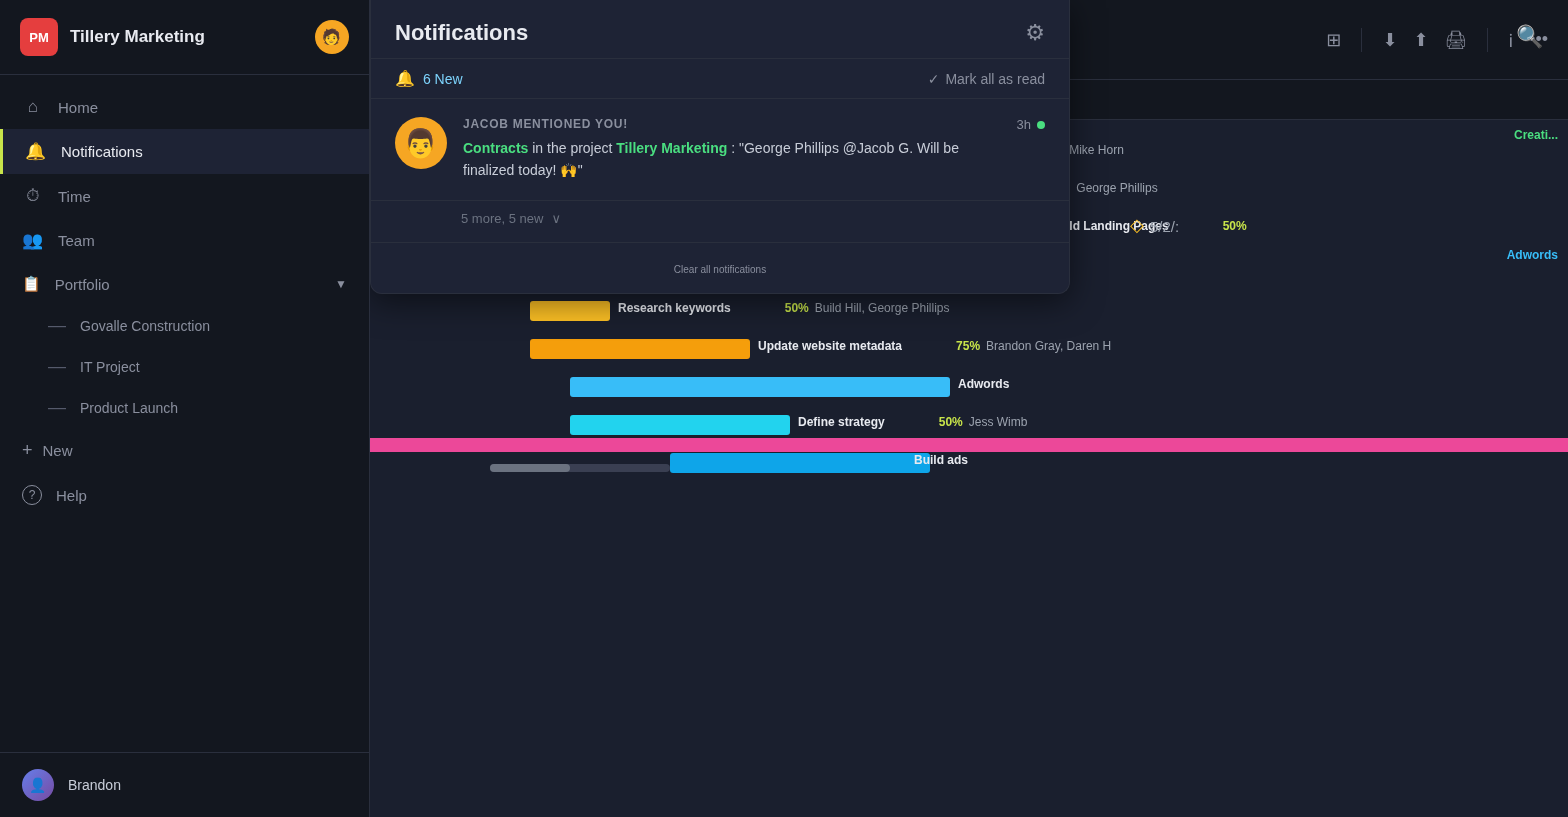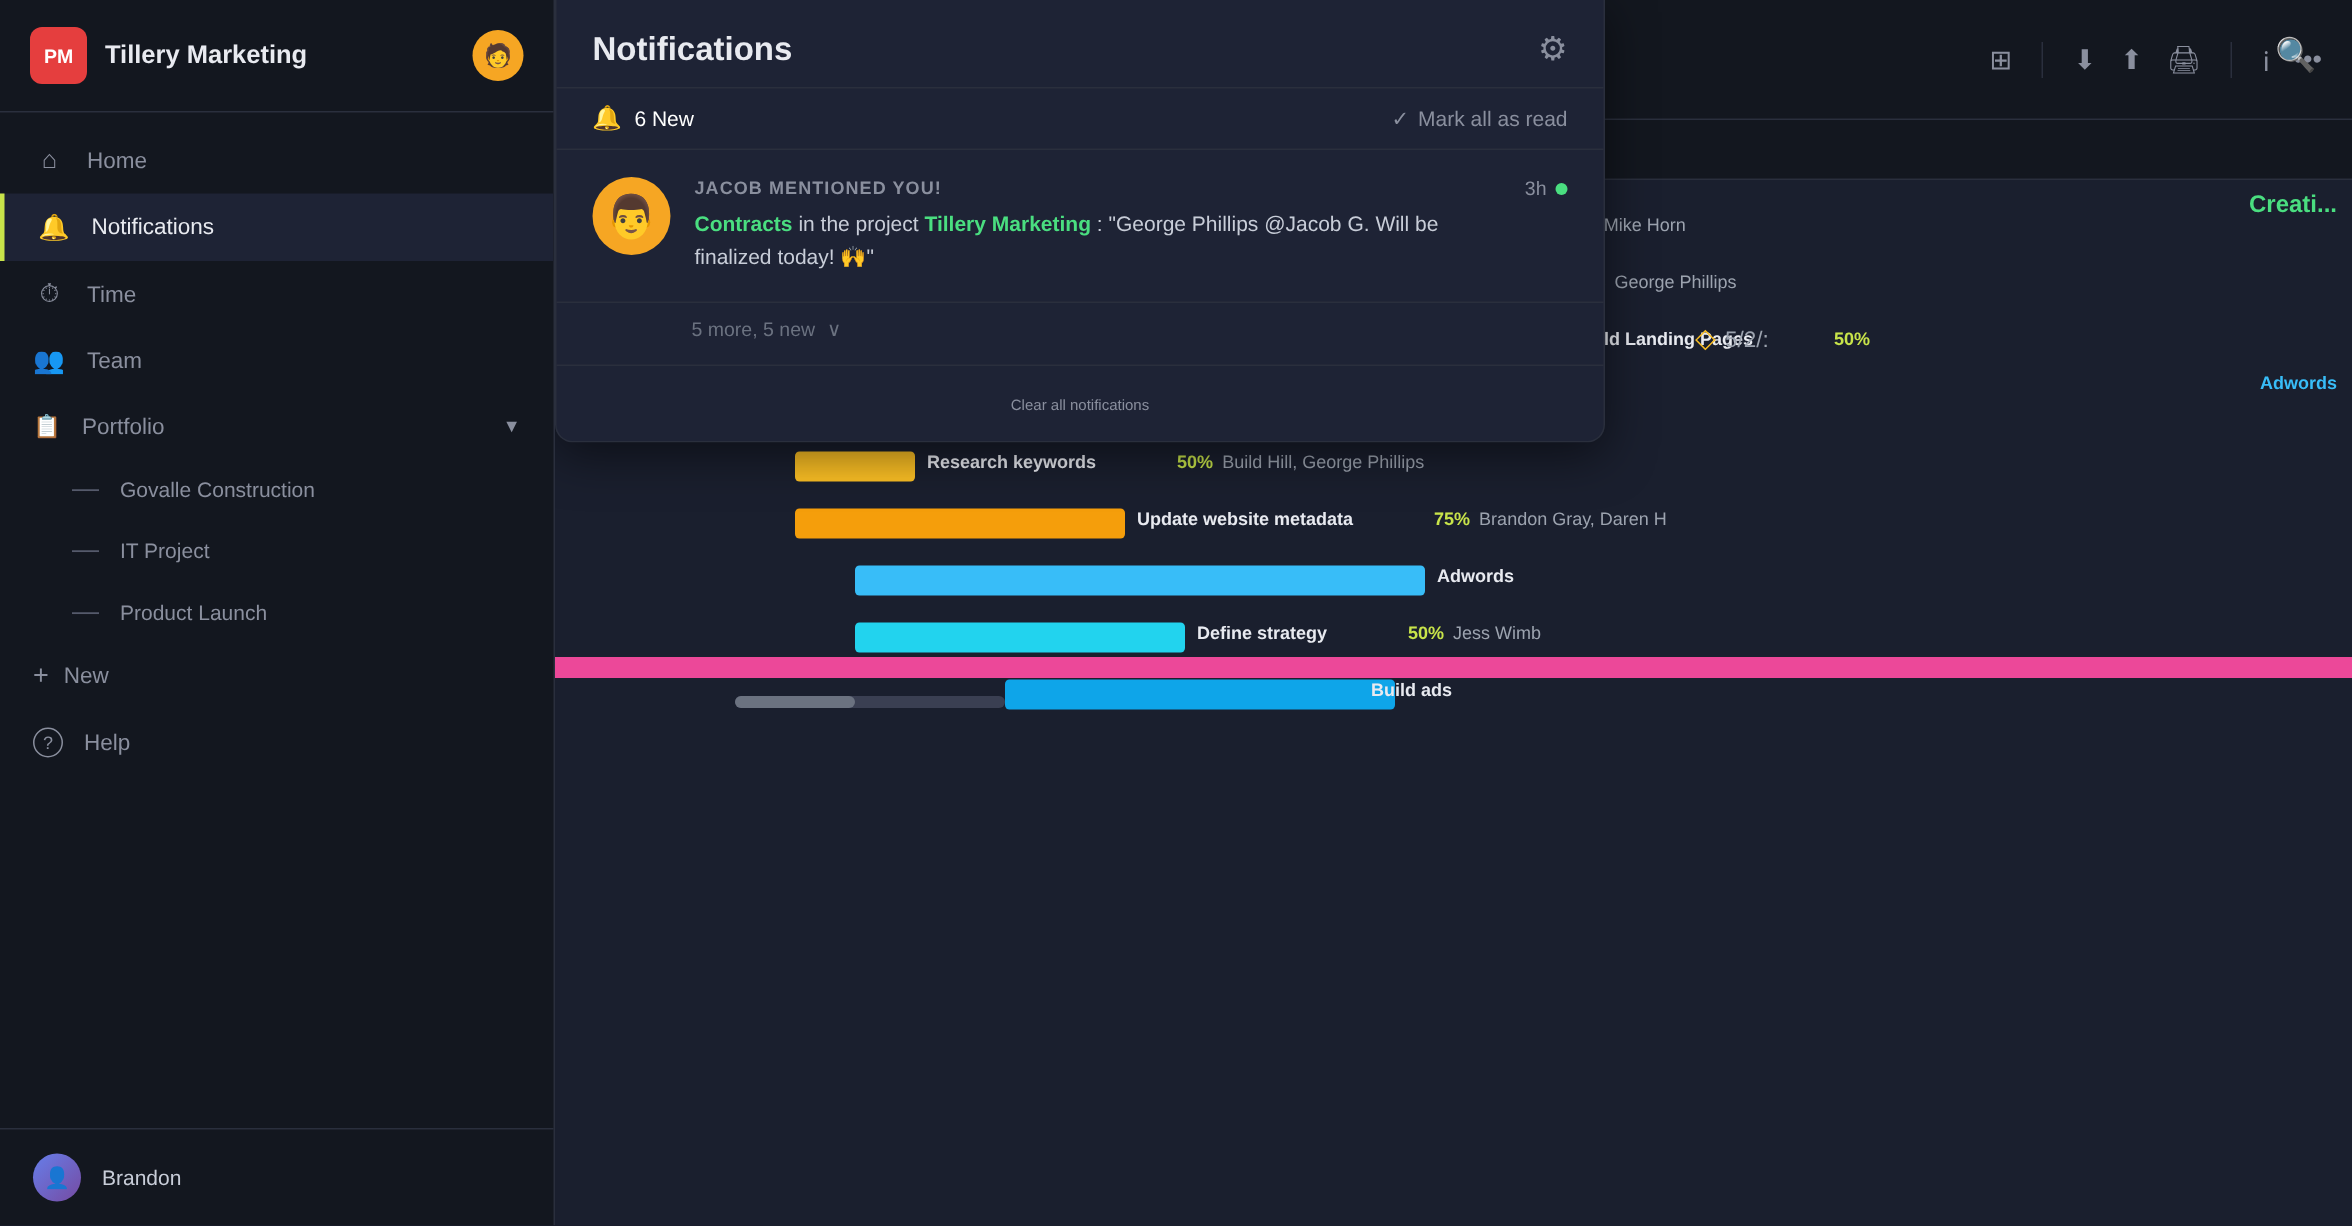--- a/index.html
+++ b/index.html
@@ -213,21 +213,21 @@
     .notif-count {
       display: flex;
       align-items: center;
       gap: 8px;
       font-size: 14px;
       color: #8a8f9e;
     }
 
     .bell-icon { font-size: 16px; }
 
-    .new-count-label { color: #ffffff; font-weight: 500; }
+    .new-count-label { color: #7dd3fc; font-weight: 500; }
 
     .mark-all-read {
       display: flex;
       align-items: center;
       gap: 6px;
       font-size: 14px;
       color: #8a8f9e;
       cursor: pointer;
     }
 
@@ -479,21 +479,21 @@
         <span style="width:22px;text-align:center;">T</span>
         <span style="width:22px;text-align:center;">F</span>
         <span style="width:22px;text-align:center;">S</span>
         <span style="width:22px;text-align:center;">S</span>
       </div>
     </div>
   </div>
 
   <div class="bars-container">
 
-    <div style="position:absolute;right:10px;top:8px;font-size:16px;color:#4ade80;font-weight:600;margin-left:40px;">Creati...</div>
+    <div style="position:absolute;right:10px;top:8px;font-size:12px;color:#4ade80;font-weight:600;margin-left:40px;">Creati...</div>
 
     <div style="position:absolute;left:10px;top:14px;font-size:12px;color:#9ca3af;">Mike Horn</div>
     <div style="position:absolute;left:10px;top:60px;font-size:11px;color:#9ca3af;">George Phillips, Jennifer Lennon, Jess Wimber...</div>
 
     <div class="bar-row" style="margin-top:4px;">
       <div class="inline-bar" style="left:240px;width:280px;background:#4ade80;"></div>
       <div class="bar-text-group" style="left:530px;top:9px;">
         <span class="task-label">Write Content</span>
         <span class="pct-label">100%</span>
         <span class="person-label">Mike Horn</span>

